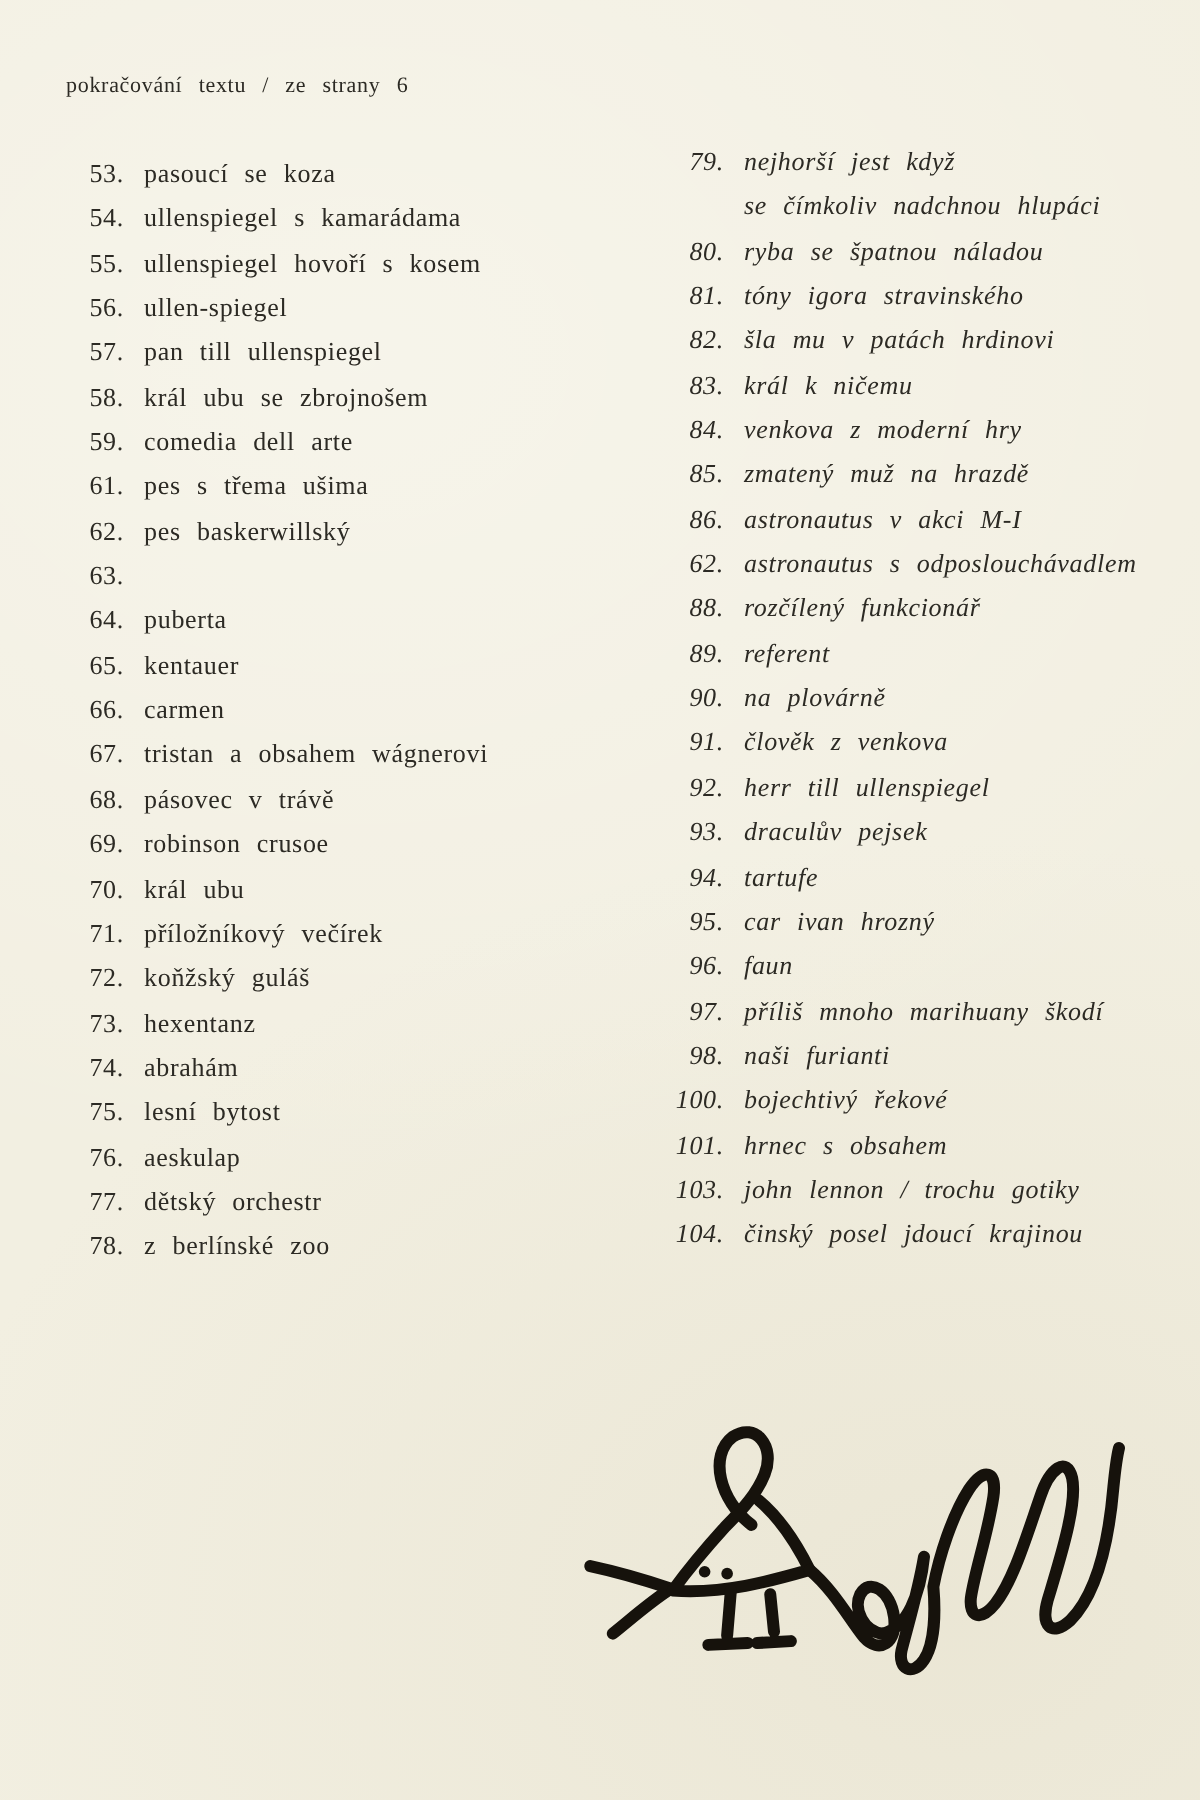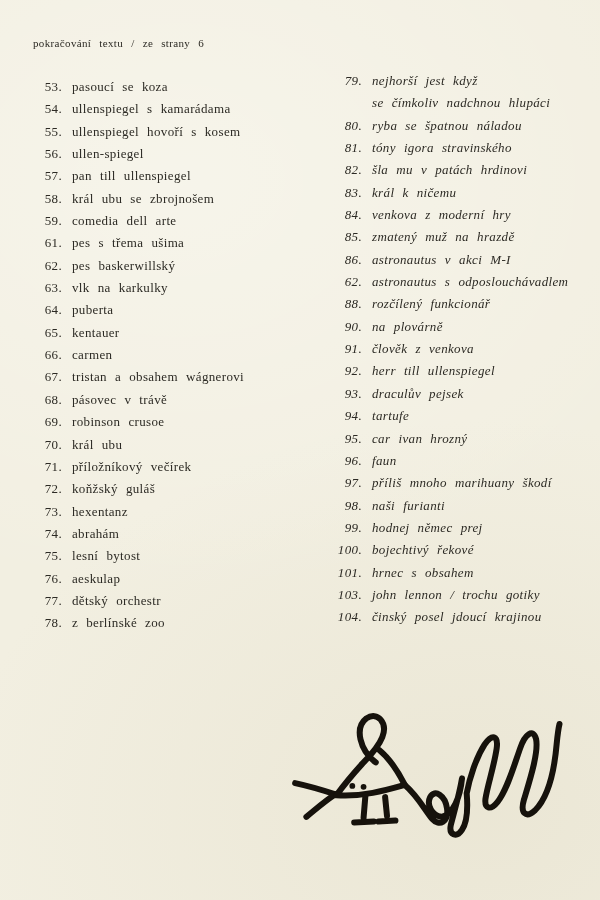--- a/index.html
+++ b/index.html
@@ -110,21 +110,20 @@
       <div class="row">
         <span class="num">61.</span>
         <span class="txt">pes s třema ušima</span>
       </div>
       <div class="row">
         <span class="num">62.</span>
         <span class="txt">pes baskerwillský</span>
       </div>
       <div class="row">
         <span class="num">63.</span>
-        <span class="txt">vlk na karkulky</span>
       </div>
       <div class="row">
         <span class="num">64.</span>
         <span class="txt">puberta</span>
       </div>
       <div class="row">
         <span class="num">65.</span>
         <span class="txt">kentauer</span>
       </div>
       <div class="row">
@@ -217,20 +216,24 @@
       </div>
       <div class="row">
         <span class="num">62.</span>
         <span class="txt">astronautus s odposlouchávadlem</span>
       </div>
       <div class="row">
         <span class="num">88.</span>
         <span class="txt">rozčílený funkcionář</span>
       </div>
       <div class="row">
+        <span class="num">89.</span>
+        <span class="txt">referent</span>
+      </div>
+      <div class="row">
         <span class="num">90.</span>
         <span class="txt">na plovárně</span>
       </div>
       <div class="row">
         <span class="num">91.</span>
         <span class="txt">člověk z venkova</span>
       </div>
       <div class="row">
         <span class="num">92.</span>
         <span class="txt">herr till ullenspiegel</span>
@@ -251,24 +254,20 @@
         <span class="num">96.</span>
         <span class="txt">faun</span>
       </div>
       <div class="row">
         <span class="num">97.</span>
         <span class="txt">příliš mnoho marihuany škodí</span>
       </div>
       <div class="row">
         <span class="num">98.</span>
         <span class="txt">naši furianti</span>
-      </div>
-      <div class="row">
-        <span class="num">99.</span>
-        <span class="txt">hodnej němec prej</span>
       </div>
       <div class="row">
         <span class="num">100.</span>
         <span class="txt">bojechtivý řekové</span>
       </div>
       <div class="row">
         <span class="num">101.</span>
         <span class="txt">hrnec s obsahem</span>
       </div>
       <div class="row">

